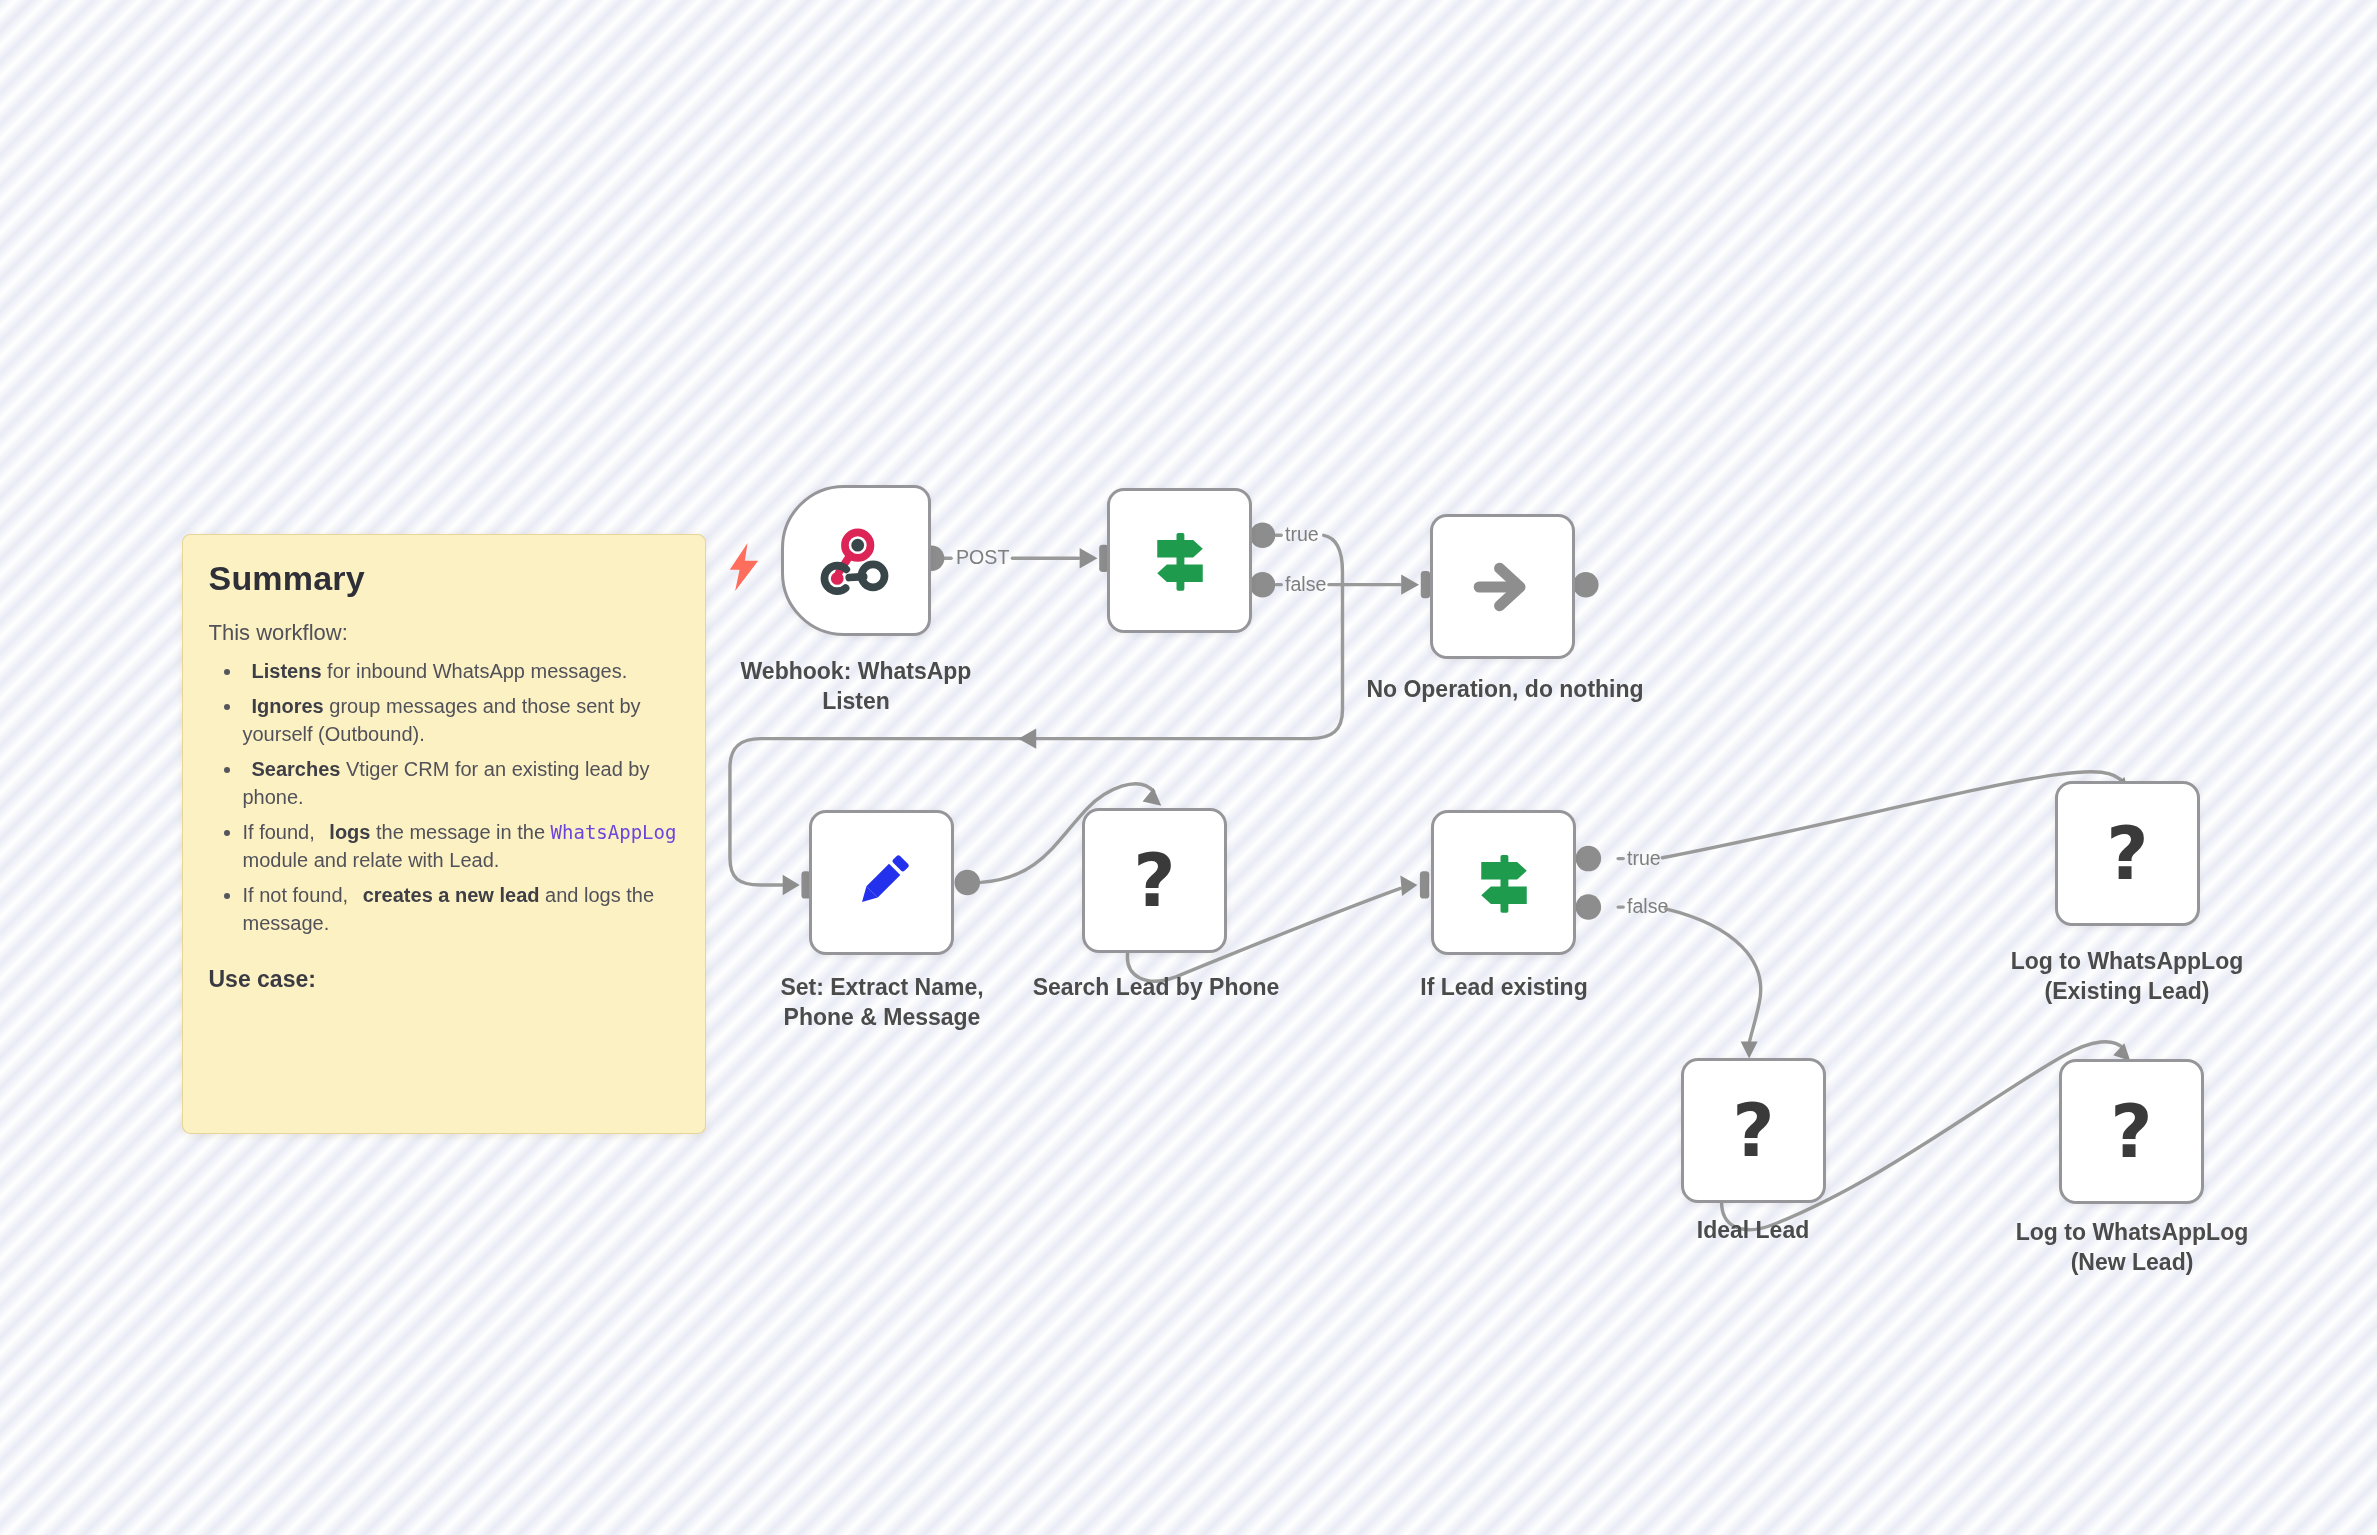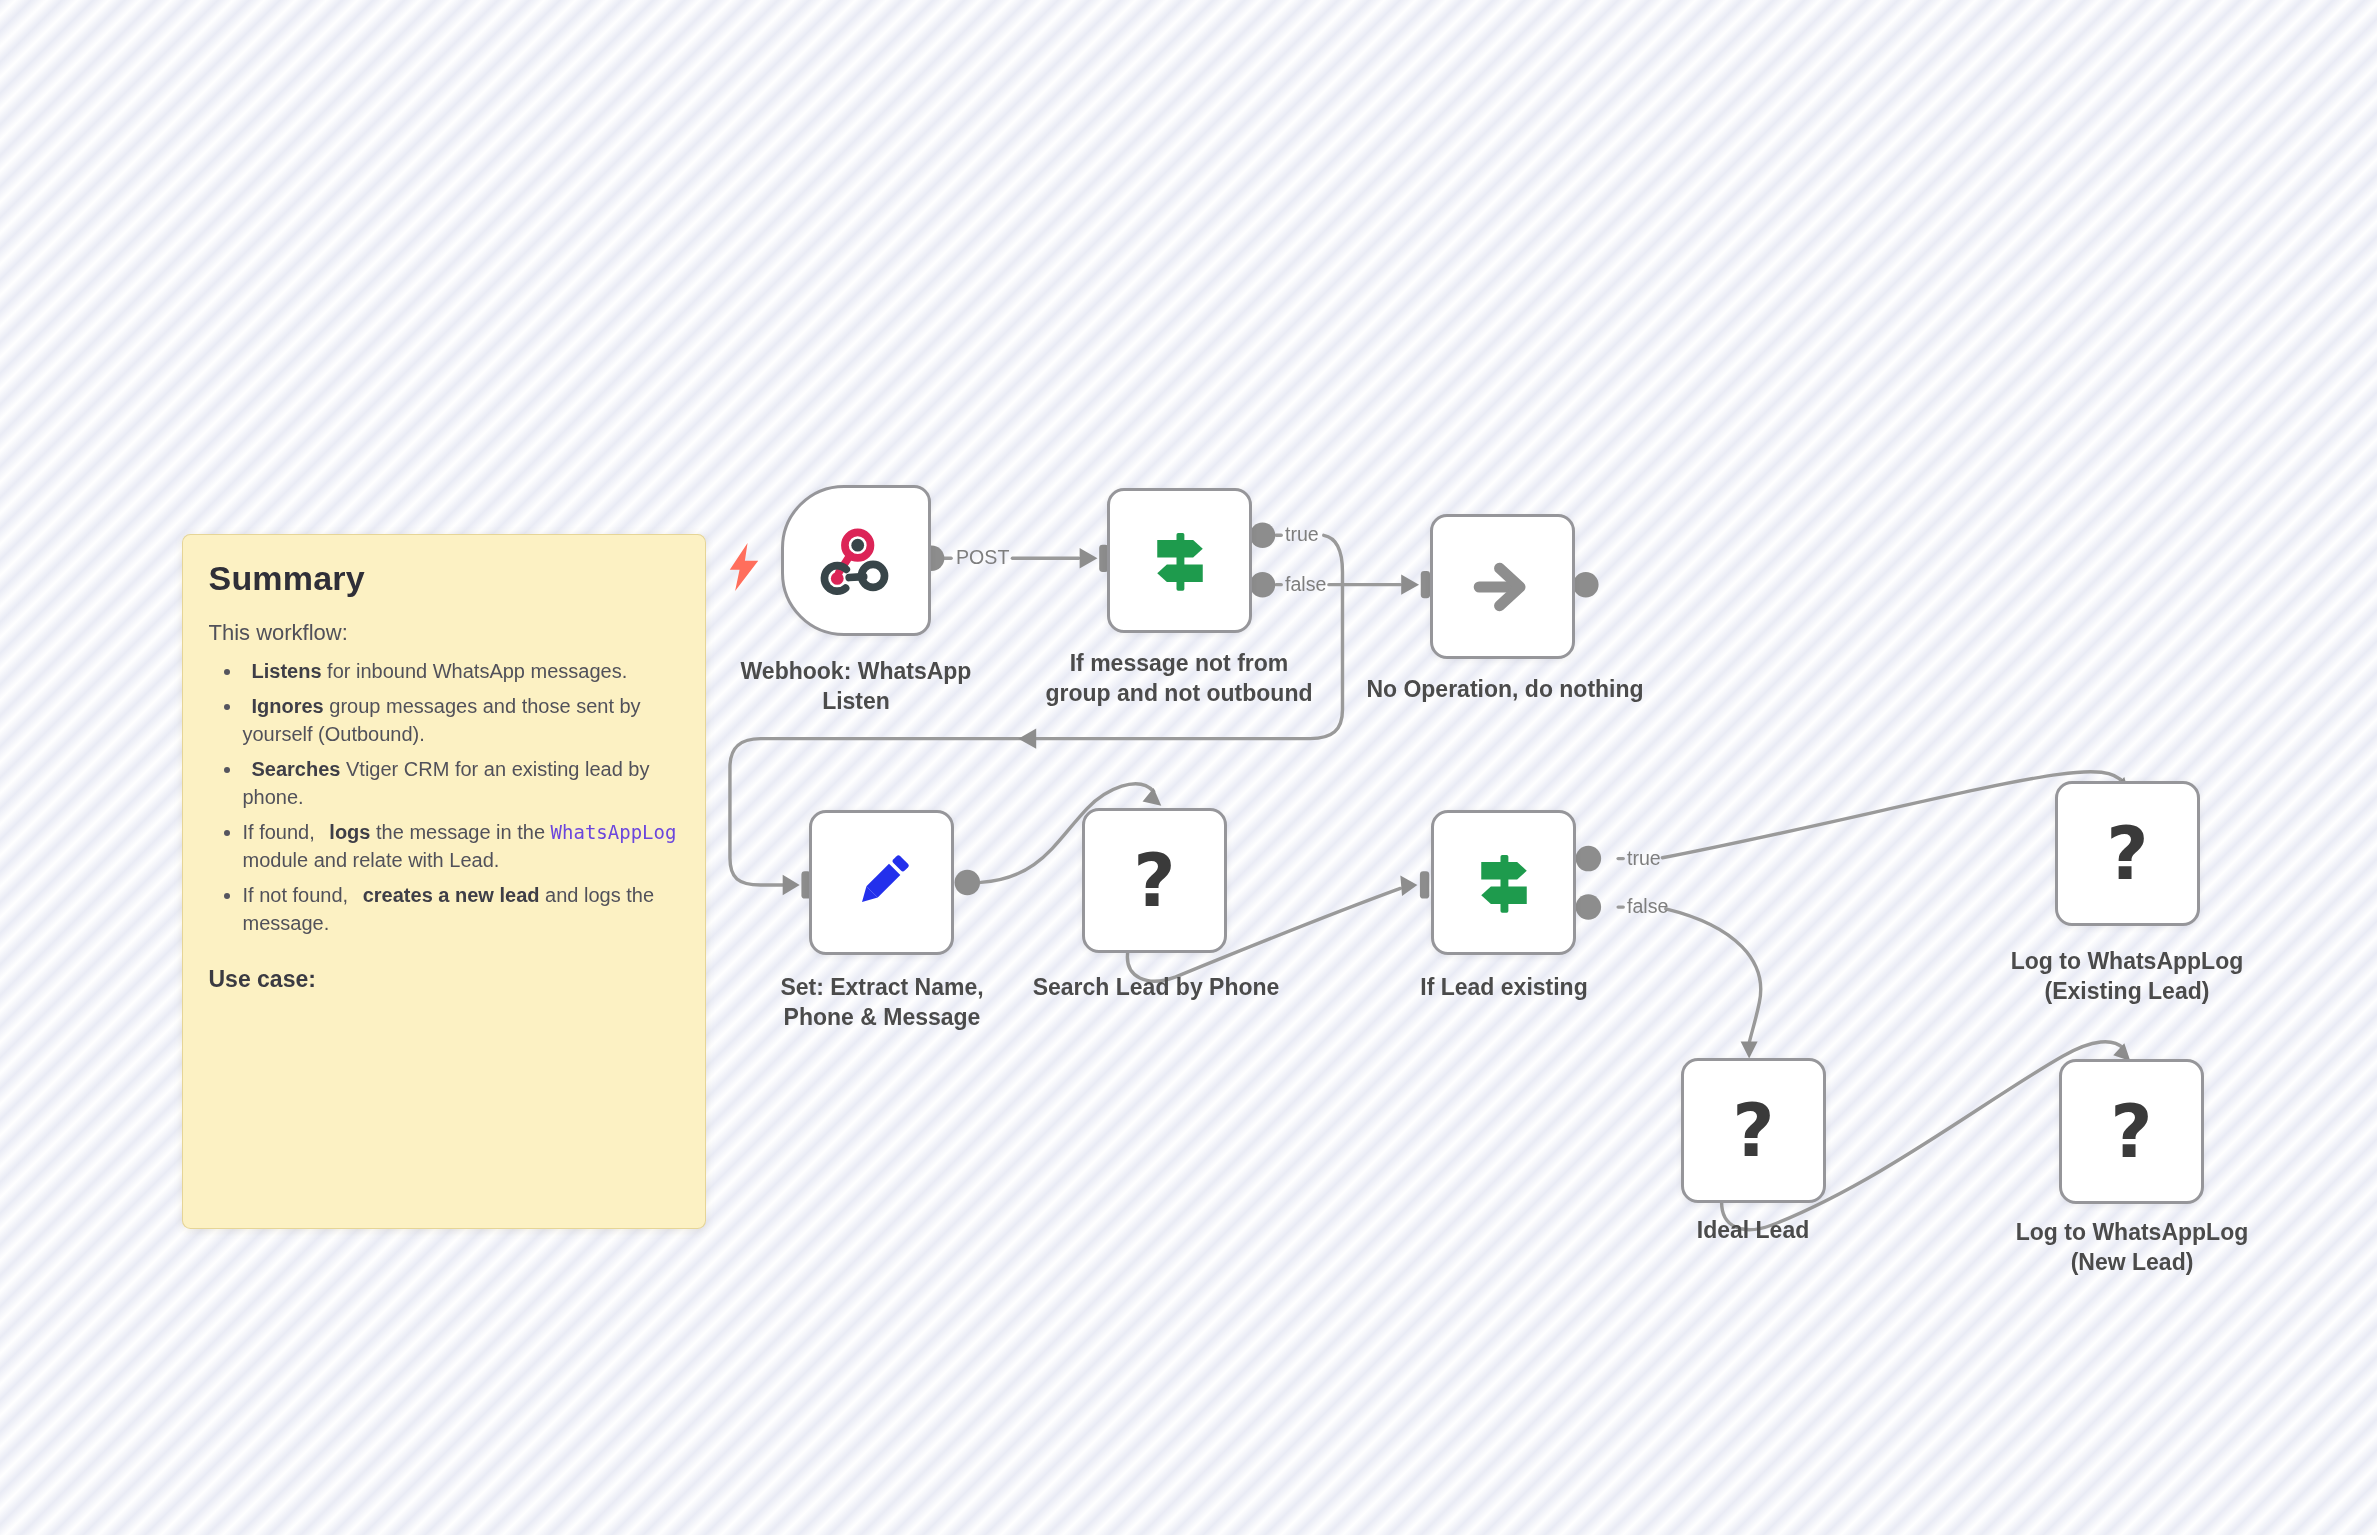--- a/index.html
+++ b/index.html
@@ -27,21 +27,21 @@
     font-size:23px;font-weight:600;color:#4b4b4b;text-align:center;
     white-space:pre-line;line-height:1.32;
   }
   .conn-label{
     position:absolute;z-index:3;transform:translateY(-50%);
     font-size:19.6px;font-weight:500;color:#7e7e7e;line-height:1;
   }
   .bolt{position:absolute;z-index:2;}
   
   .note{
-    position:absolute;z-index:2;left:182px;top:534px;width:524px;height:695px;
+    position:absolute;z-index:2;left:182px;top:534px;width:524px;height:600px;
     background:#fcf1c3;border:1.7px solid rgba(205,180,95,0.45);border-radius:8.5px;
     box-sizing:border-box;padding:24px 25.5px;color:#51515a;
     box-shadow:0 1.7px 8.5px rgba(120,100,30,0.10);
   }
   .note h1{margin:0 0 22px 0;font-size:34px;font-weight:700;color:#2f2f38;letter-spacing:0.2px;}
   .note .intro{font-size:22px;margin:0 0 12px 0;}
   .note ul{margin:0;padding-left:34px;font-size:20px;line-height:1.38;}
   .note li{margin:7.7px 0;}
   .note li::marker{color:#55555e;}
   .note .b{font-weight:700;color:#3e3e47;margin-left:9px;}
@@ -171,22 +171,20 @@
   <div class="node" style="left:1681px;top:1058px;width:145px;height:145px;">
     <div class="qmark">?</div>
   </div>
 
   <div class="node" style="left:2059px;top:1059px;width:145px;height:145px;">
     <div class="qmark">?</div>
   </div>
 
   <div class="node-label" style="left:856px;top:656px;">Webhook: WhatsApp
 Listen</div>
-  <div class="node-label" style="left:1179px;top:648px;">If message not from
-group and not outbound</div>
   <div class="node-label" style="left:1505px;top:674px;">No Operation, do nothing</div>
   <div class="node-label" style="left:882px;top:972px;">Set: Extract Name,
 Phone &amp; Message</div>
   <div class="node-label" style="left:1156px;top:972px;">Search Lead by Phone</div>
   <div class="node-label" style="left:1504px;top:972px;">If Lead existing</div>
   <div class="node-label" style="left:2127px;top:946px;">Log to WhatsAppLog
 (Existing Lead)</div>
   <div class="node-label" style="left:1753px;top:1215px;">Ideal Lead</div>
   <div class="node-label" style="left:2132px;top:1217px;">Log to WhatsAppLog
 (New Lead)</div>

